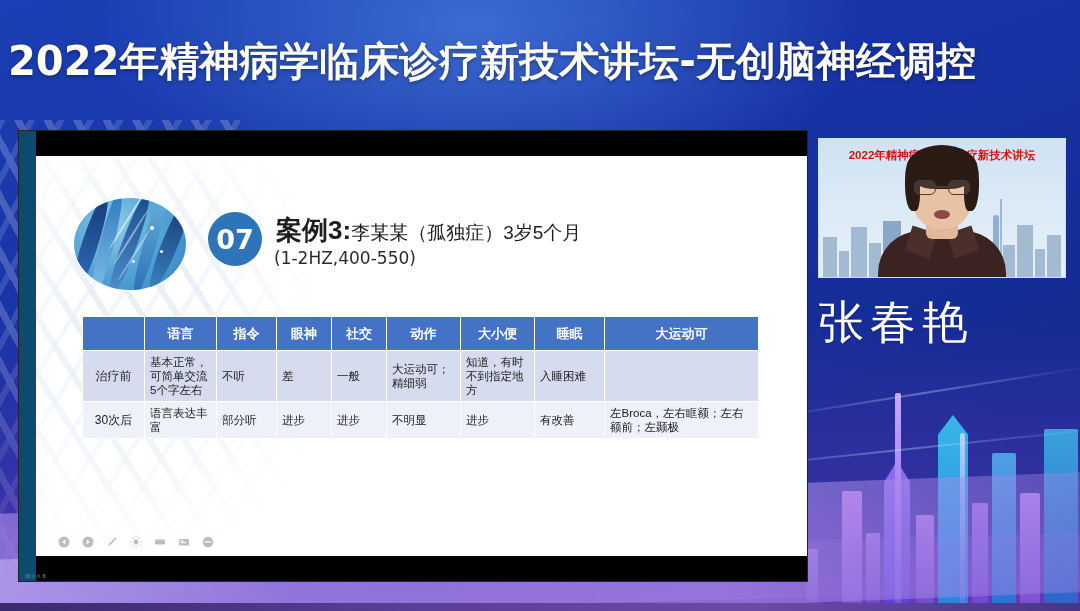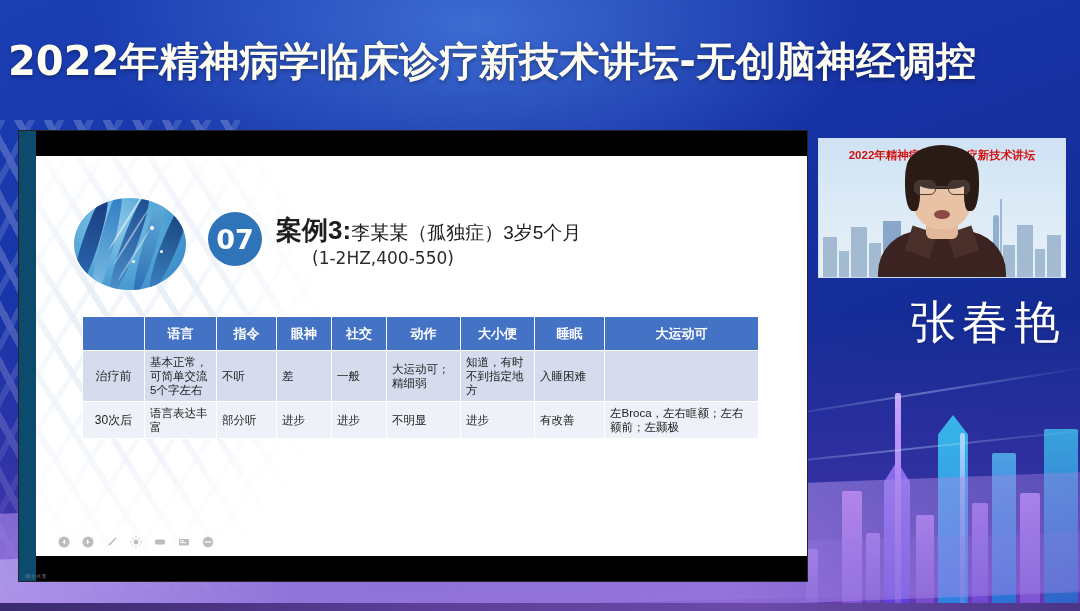--- a/index.html
+++ b/index.html
@@ -126,21 +126,20 @@
     position: absolute; left: 240px; top: 57px;
     color: #1d1d1d;
     white-space: nowrap;
   }
   .head-main .t-big { font-size: 26px; font-weight: 700; }
   .head-main .t-mid { font-size: 19px; font-weight: 500; }
   .head-sub {
     position: absolute; left: 238px; top: 92px;
     font-size: 17px; color: #2b2b2b;
     font-family: "DejaVu Sans", "Liberation Sans", sans-serif;
-    margin-left: 38px;
   }
 
   
   #case-table {
     position: absolute; left: 46px; top: 160px;
     width: 676px;
     border-collapse: collapse;
     table-layout: fixed;
     font-size: 11.5px;
     color: #1c1c1c;
@@ -261,21 +260,21 @@
   .p-collar-l, .p-collar-r {
     position: absolute; bottom: 22px; width: 26px; height: 26px; background: #4a2f2a;
   }
   .p-collar-l { left: 50%; margin-left: -34px; transform: rotate(18deg); }
   .p-collar-r { left: 50%; margin-left: 8px;  transform: rotate(-18deg); }
 
   
   #presenter-name {
     position: absolute; left: 818px; top: 292px;
     width: 248px;
-    text-align: right;
+    text-align: left;
     color: #ffffff;
     font-size: 46px;
     font-weight: 400;
     letter-spacing: 6px;
     font-family: "DejaVu Serif", "Liberation Serif", serif;
     text-shadow: 0 1px 2px rgba(0,0,0,.25);
   }
 
   
   #bottom-strip {

